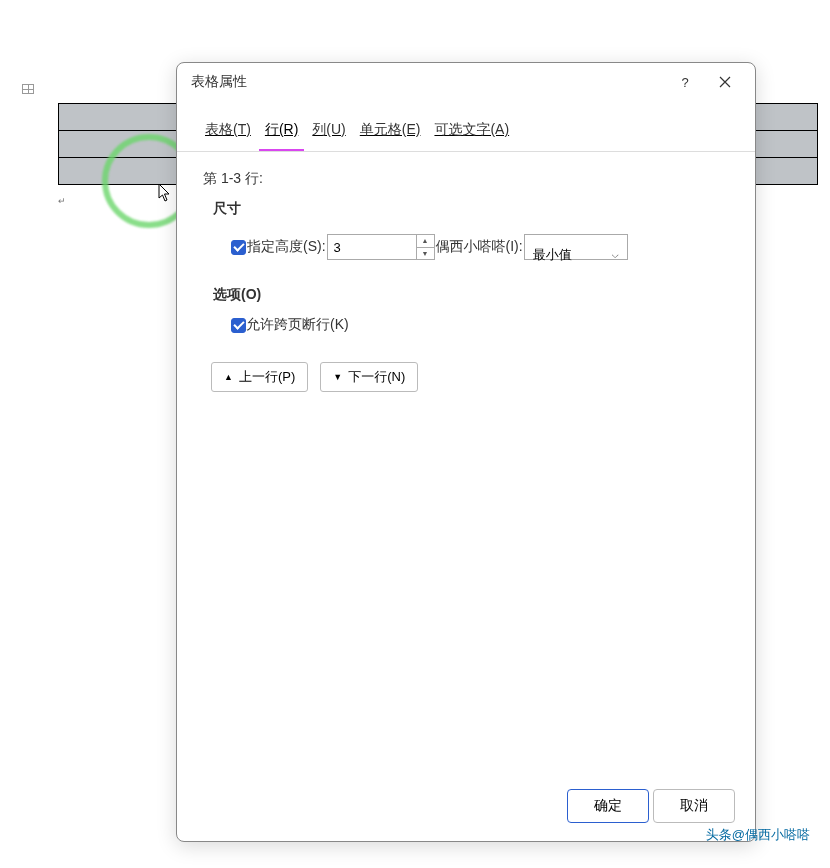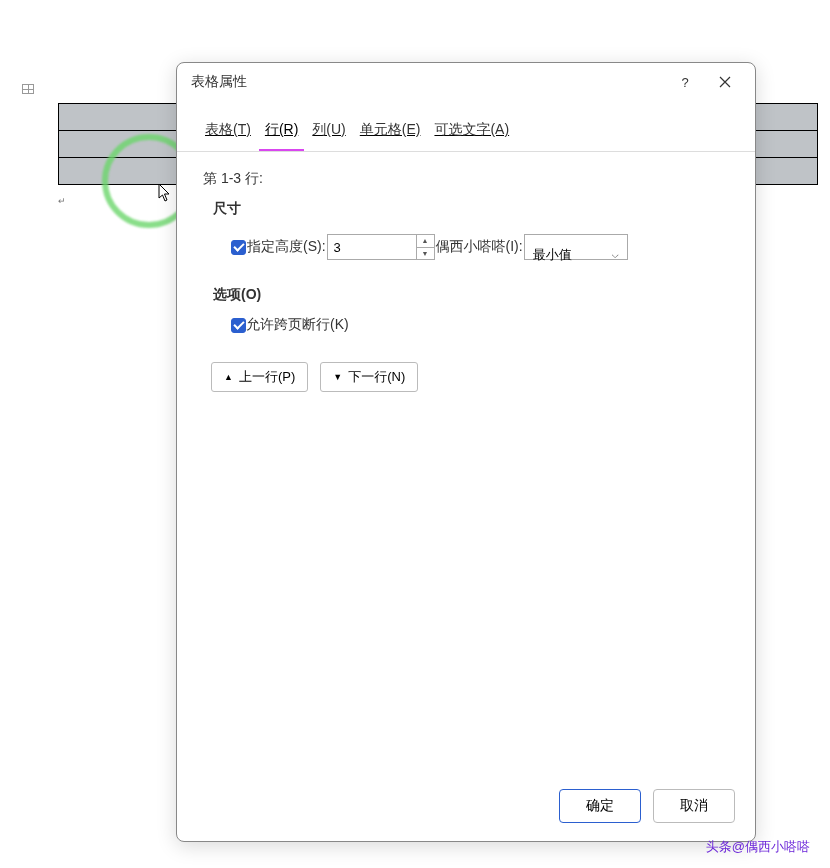--- a/index.html
+++ b/index.html
@@ -270,41 +270,41 @@
       cursor: pointer;
       background: #fff;
     }
     .nav-btn .arr {
       font-size: 9px;
     }
     
     .footer {
       display: flex;
       justify-content: flex-end;
-      gap: 12px;
+      gap: 4px;
       padding: 12px 20px 18px;
     }
     .btn {
       border: 1px solid #bbb;
       border-radius: 4px;
       padding: 7px 26px;
       font-size: 14px;
       background: #fff;
       cursor: pointer;
     }
     .btn.primary {
       border: 1.5px solid #2b5fcf;
     }
     
     .watermark {
       position: absolute;
-      bottom: 12px;
+      bottom: 24px;
       right: 20px;
       font-size: 13px;
-      color: #6d28d9;
+      color: #0369a1;
       z-index: 20;
     }
   </style>
 </head>
 <body>
 
 <div class="bg-table">
   <div class="bg-ruler-mark"></div>
   <table class="bg-table-grid">
     <tbody>

